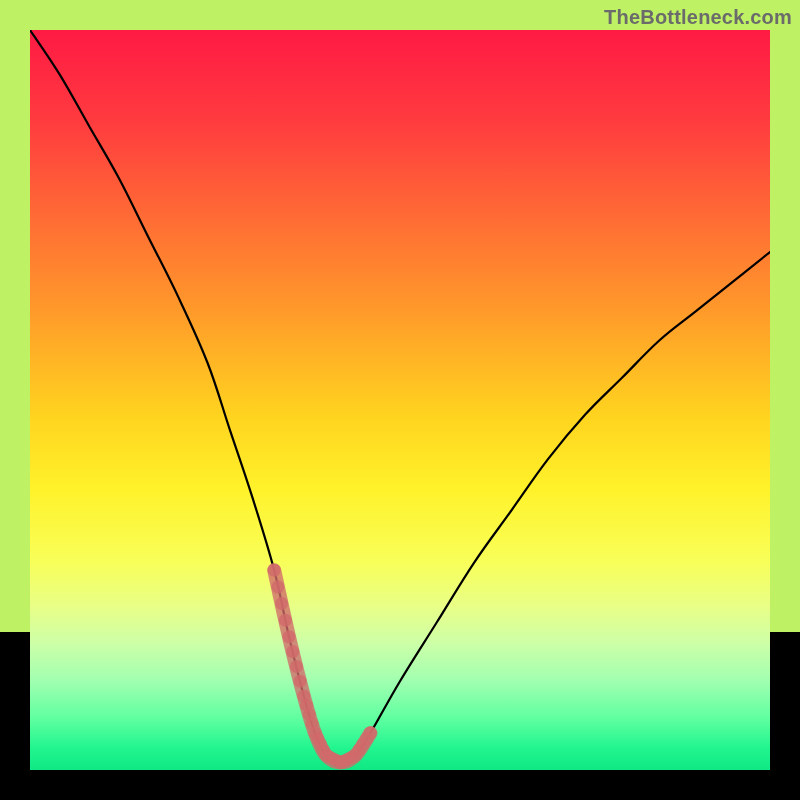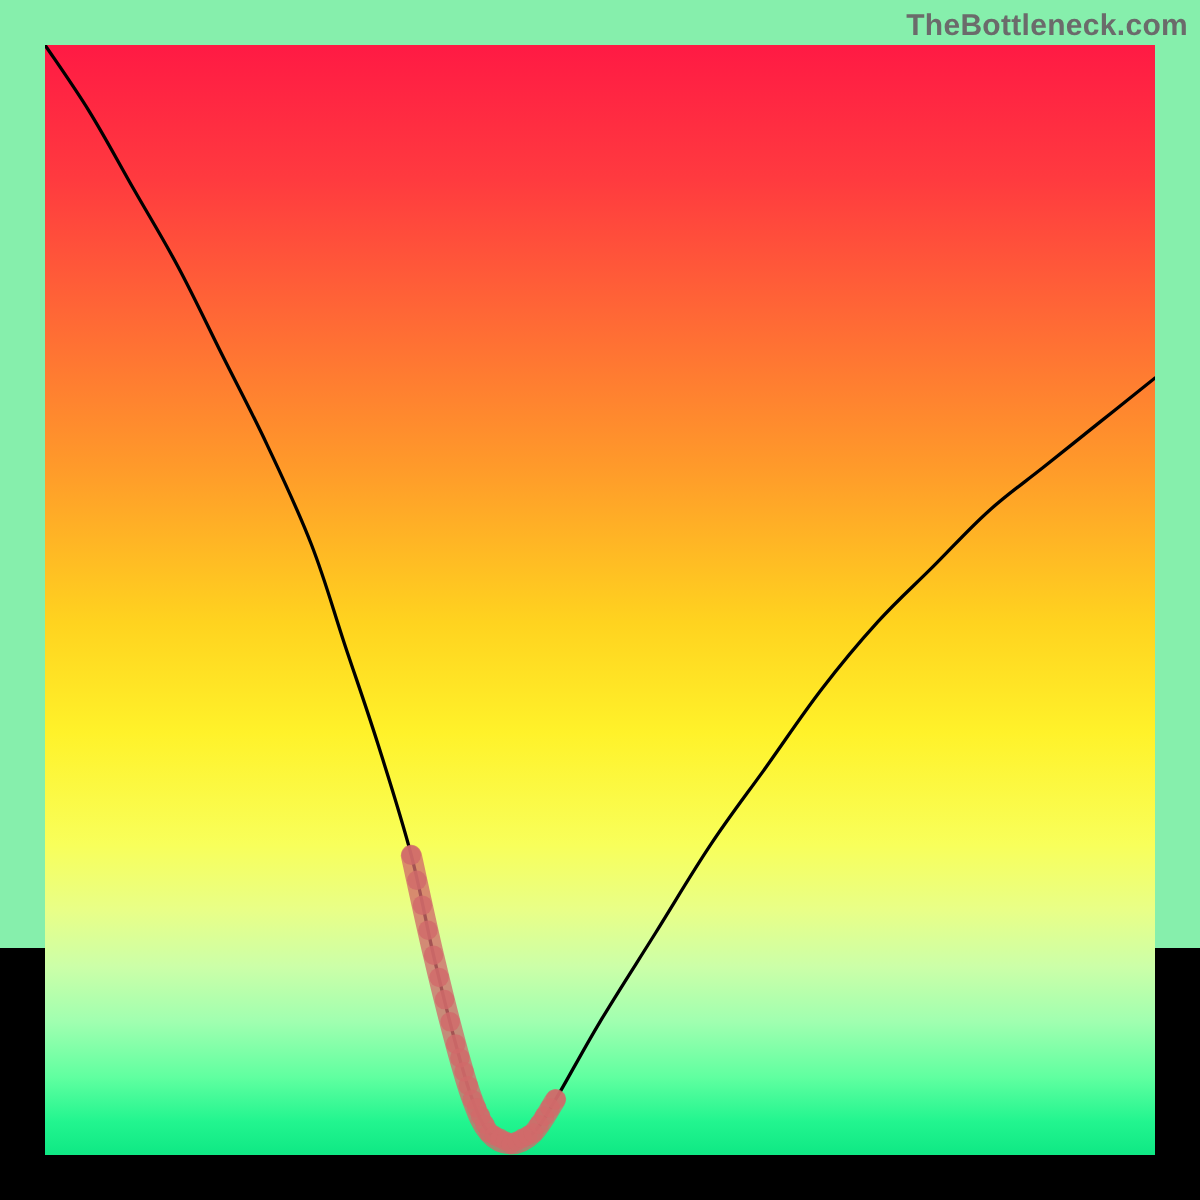--- a/index.html
+++ b/index.html
@@ -1,21 +1,21 @@
 <!DOCTYPE html>
 <html><head>
 <meta charset="utf-8">
 <style>
   * { margin: 0; padding: 0; box-sizing: border-box; }
   html, body { width: 800px; height: 800px; overflow: hidden; background: #000; }
   .frame {
     position: relative;
     width: 800px;
     height: 632px;
-    background: #86efac;
+    background: #bef264;
   }
   .plot-area {
     position: absolute;
     left: 30px;
     top: 30px;
     width: 740px;
     height: 740px;
     background: linear-gradient(to bottom,
       #ff1a44 0%,
       #ff3a3f 12%,

